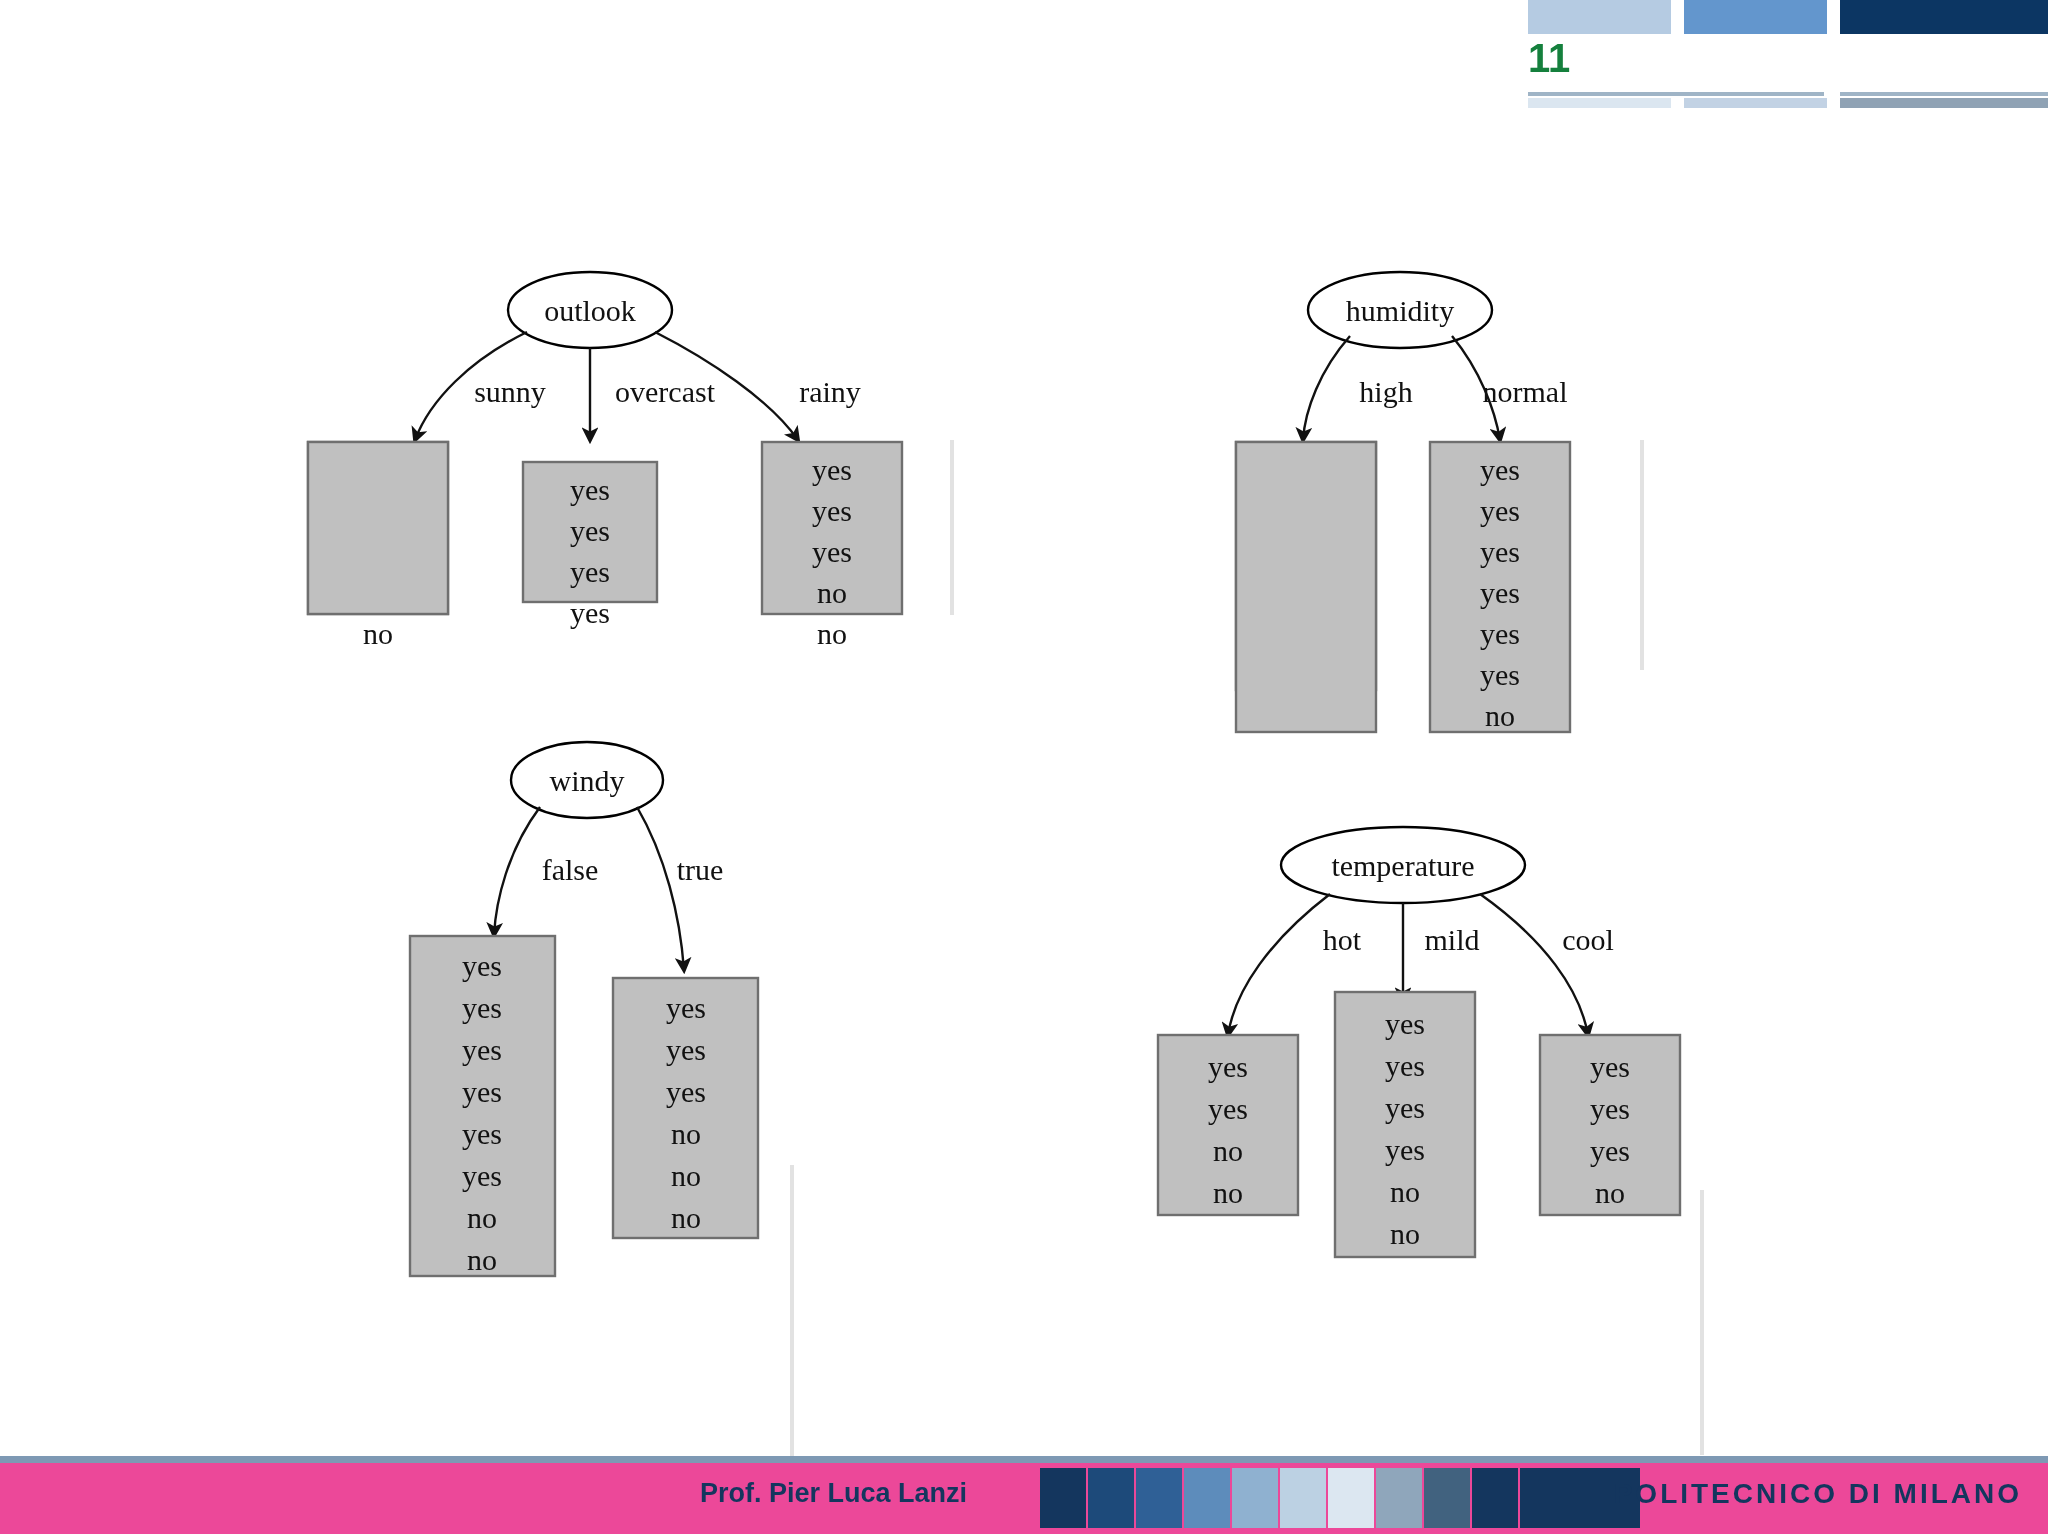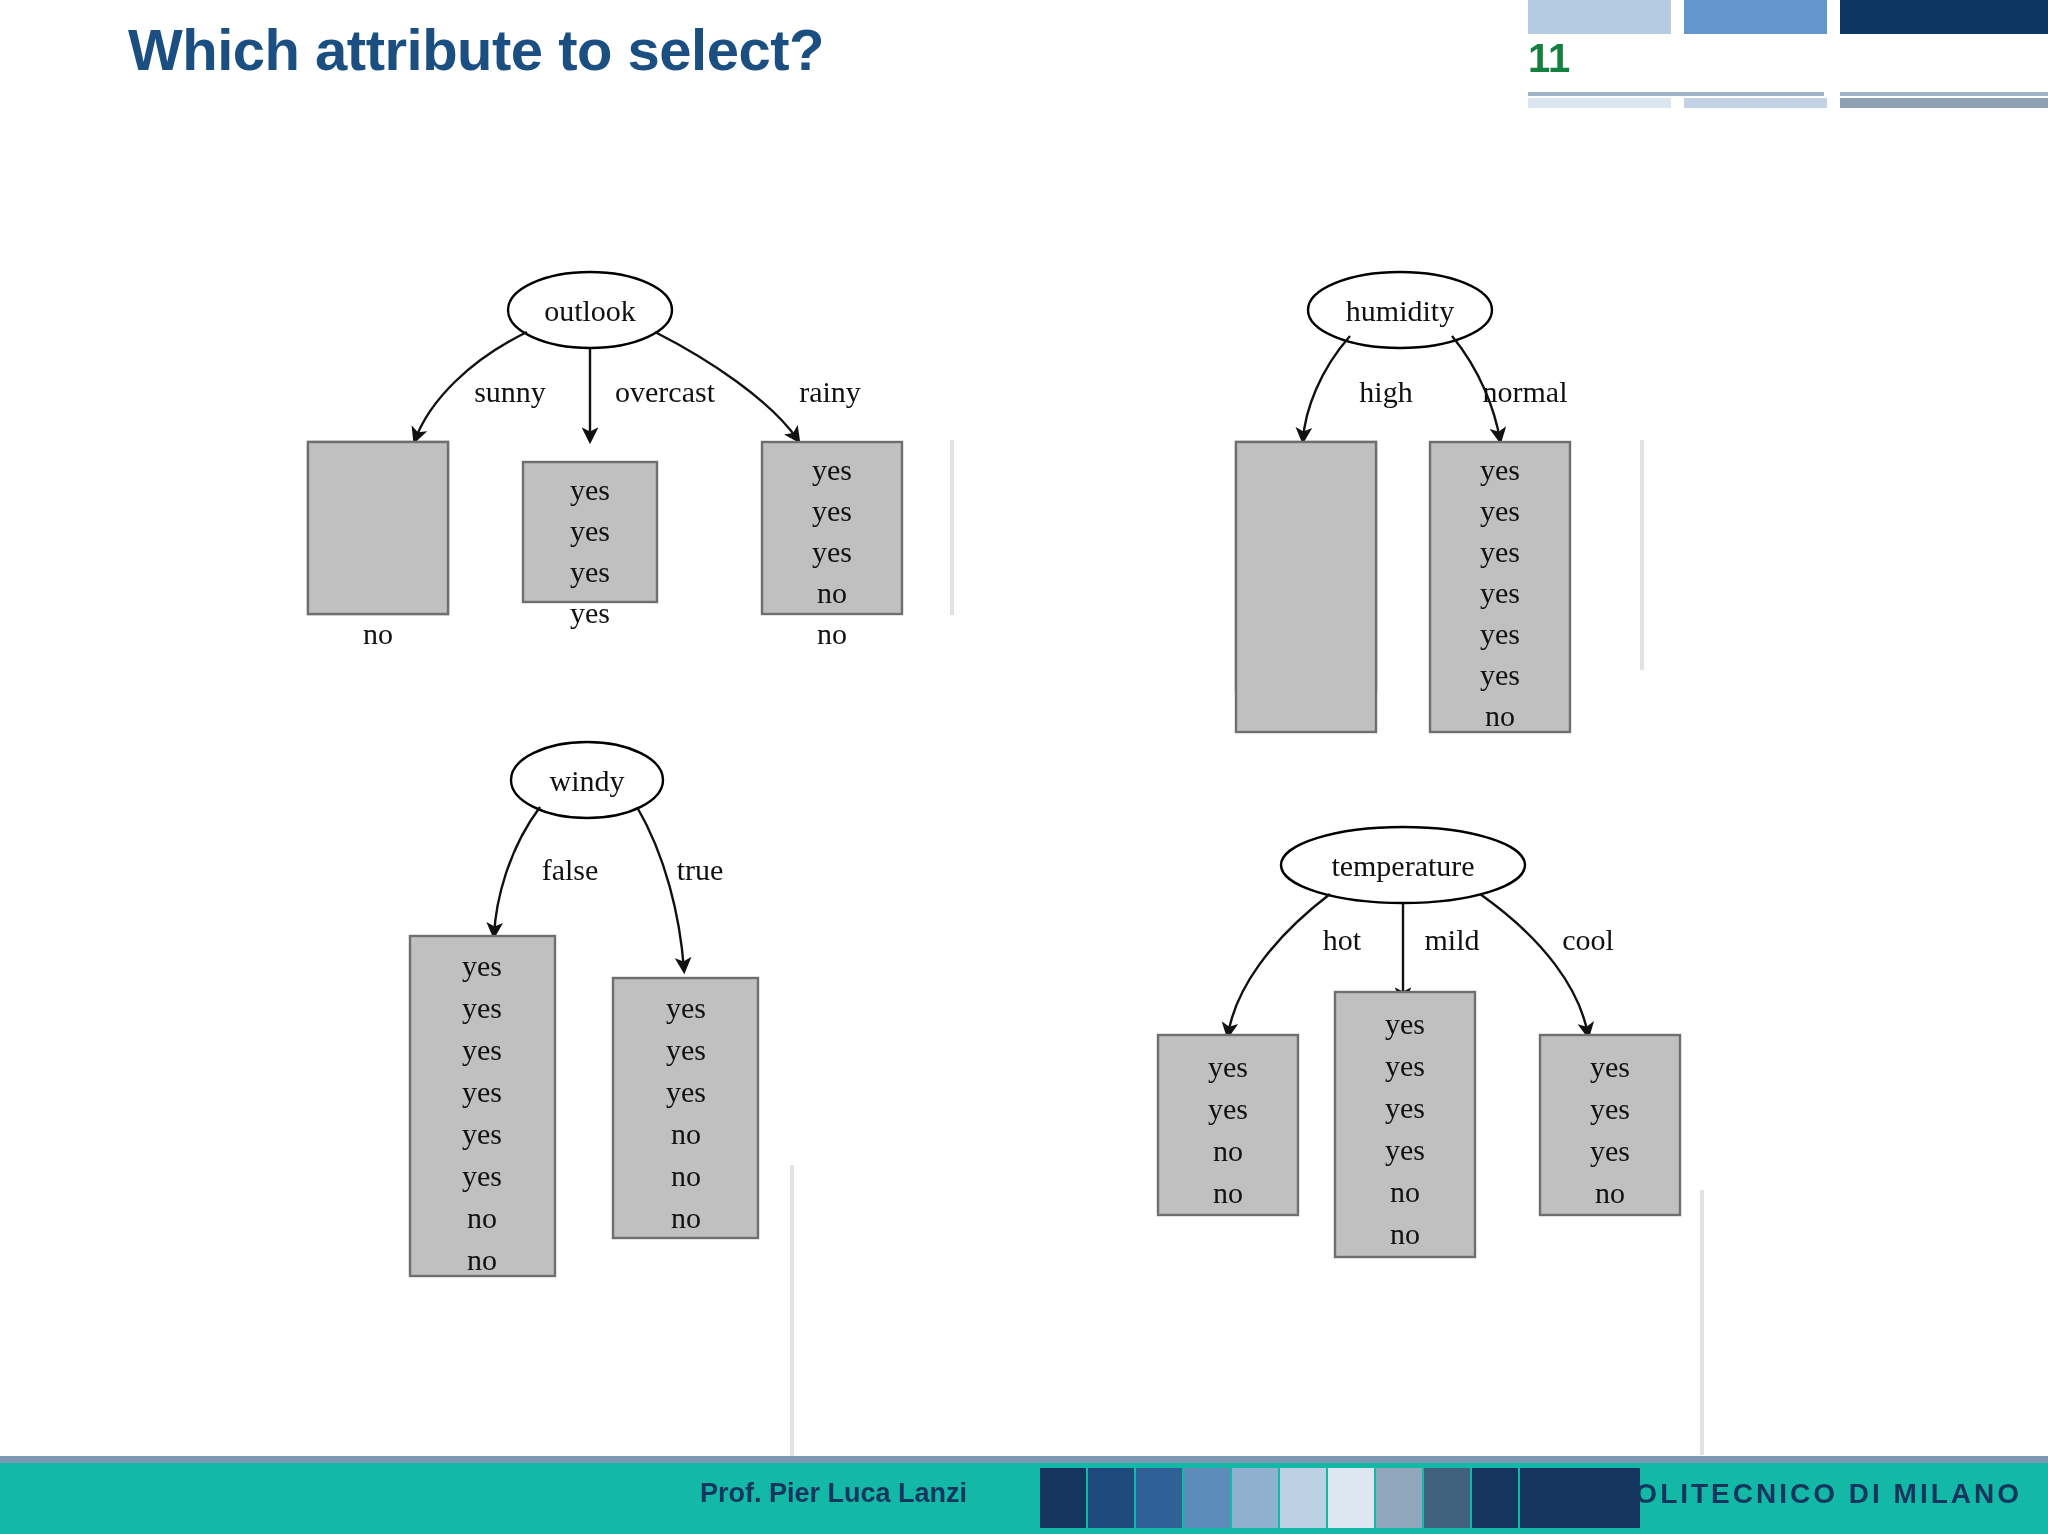--- a/index.html
+++ b/index.html
@@ -27,21 +27,21 @@
   #hdr-b2{left:1684px;width:143px;background:#6396cd;}
   #hdr-b3{left:1840px;width:208px;background:#0c3663;}
   #hdr-rule-a{position:absolute;left:1528px;top:92px;width:296px;height:4px;background:#9fb4c6;}
   #hdr-rule-b{position:absolute;left:1840px;top:92px;width:208px;height:4px;background:#9fb4c6;}
   .hdr-block2{position:absolute;top:98px;height:10px;}
   #hdr-c1{left:1528px;width:143px;background:#dbe6f0;}
   #hdr-c2{left:1684px;width:143px;background:#c2d2e4;}
   #hdr-c3{left:1840px;width:208px;background:#8fa2b4;}
 
   
-  #footer{position:absolute;left:0;bottom:0;width:2048px;height:78px;background:#14b8a6;}
+  #footer{position:absolute;left:0;bottom:0;width:2048px;height:78px;background:#ec4899;}
   #footer-rule{position:absolute;left:0;top:0;width:2048px;height:7px;background:#7e99b4;}
   #footer-name{
     position:absolute;left:700px;top:22px;
     font-size:27px;font-weight:700;color:#14365e;white-space:nowrap;
   }
   .f-block{position:absolute;top:12px;height:60px;}
   #footer-brand{
     position:absolute;right:26px;top:22px;
     font-size:28px;font-weight:700;color:#14365e;
     letter-spacing:3px;white-space:nowrap;
@@ -68,21 +68,20 @@
   }
   .faint-rule{fill:#e2e2e2;}
 </style>
 </head>
 <body>
 
 <div id="header">
   <div class="hdr-block" id="hdr-b1"></div>
   <div class="hdr-block" id="hdr-b2"></div>
   <div class="hdr-block" id="hdr-b3"></div>
-  <div id="page-title">Which attribute to select?</div>
   <div id="page-number">11</div>
   <div id="hdr-rule-a"></div>
   <div id="hdr-rule-b"></div>
   <div class="hdr-block2" id="hdr-c1"></div>
   <div class="hdr-block2" id="hdr-c2"></div>
   <div class="hdr-block2" id="hdr-c3"></div>
 </div>
 
 <div id="diagram">
   <svg width="2048" height="1346" viewBox="0 0 2048 1346" xmlns="http://www.w3.org/2000/svg">

